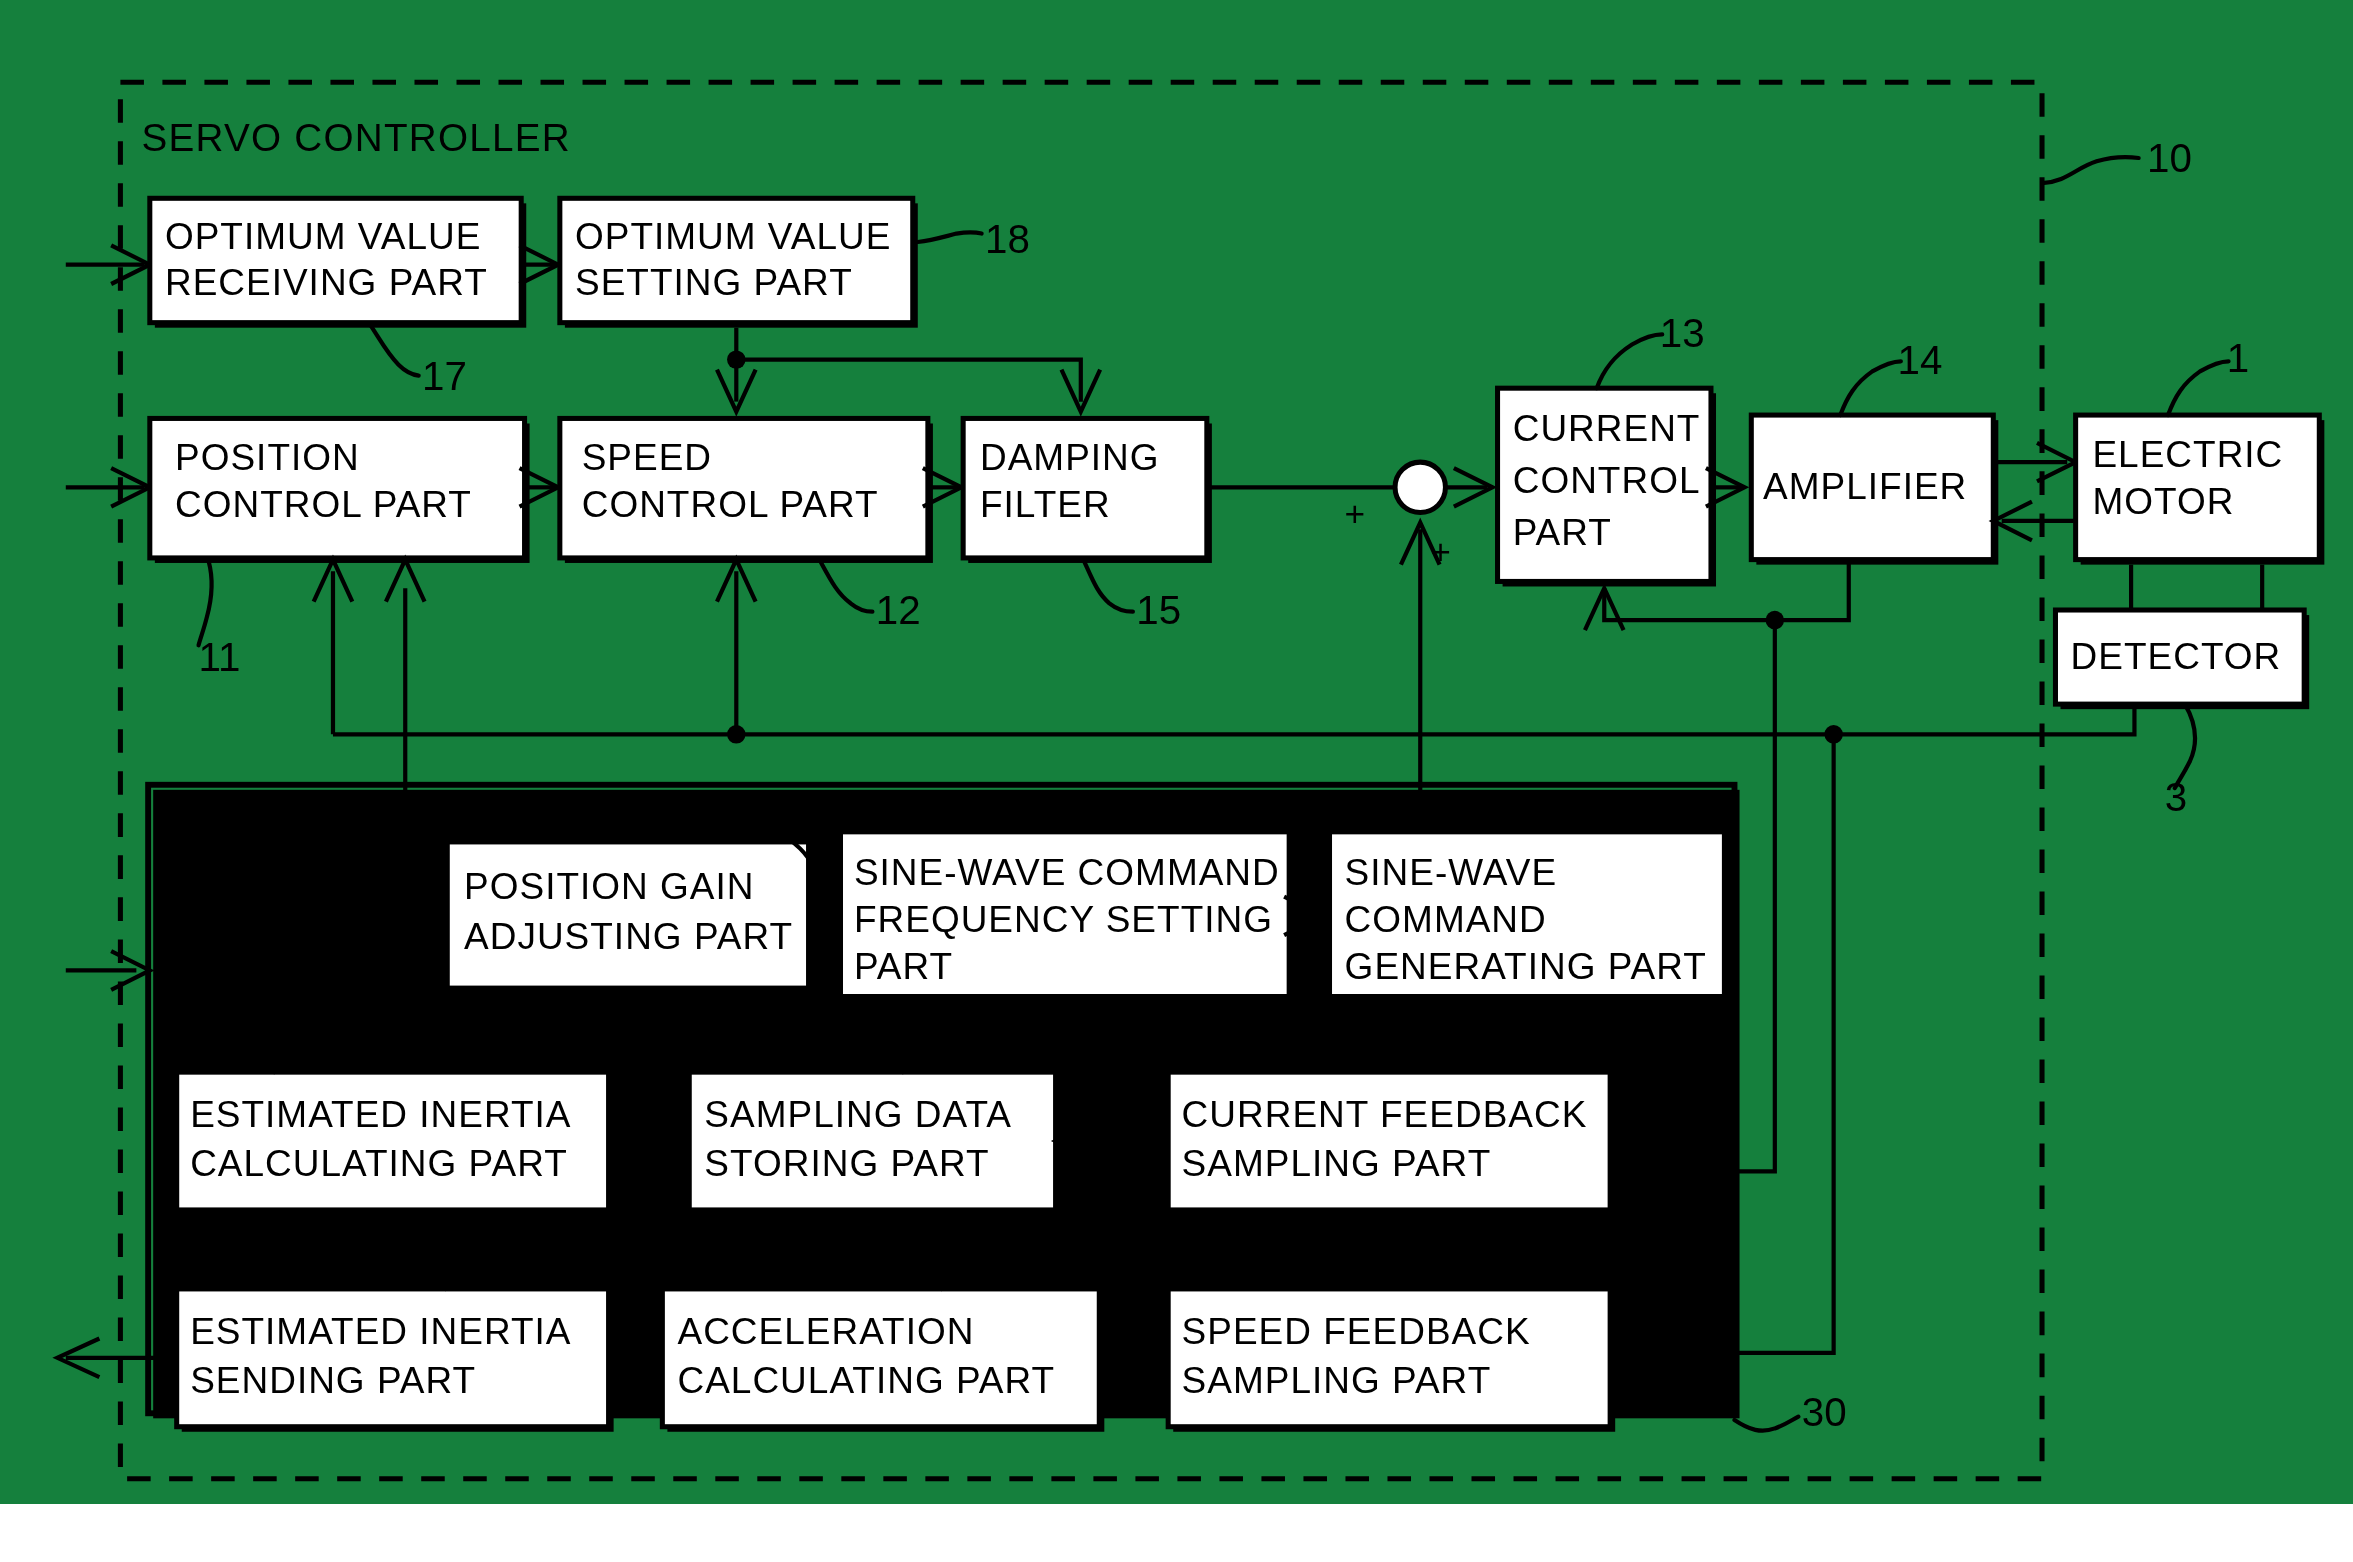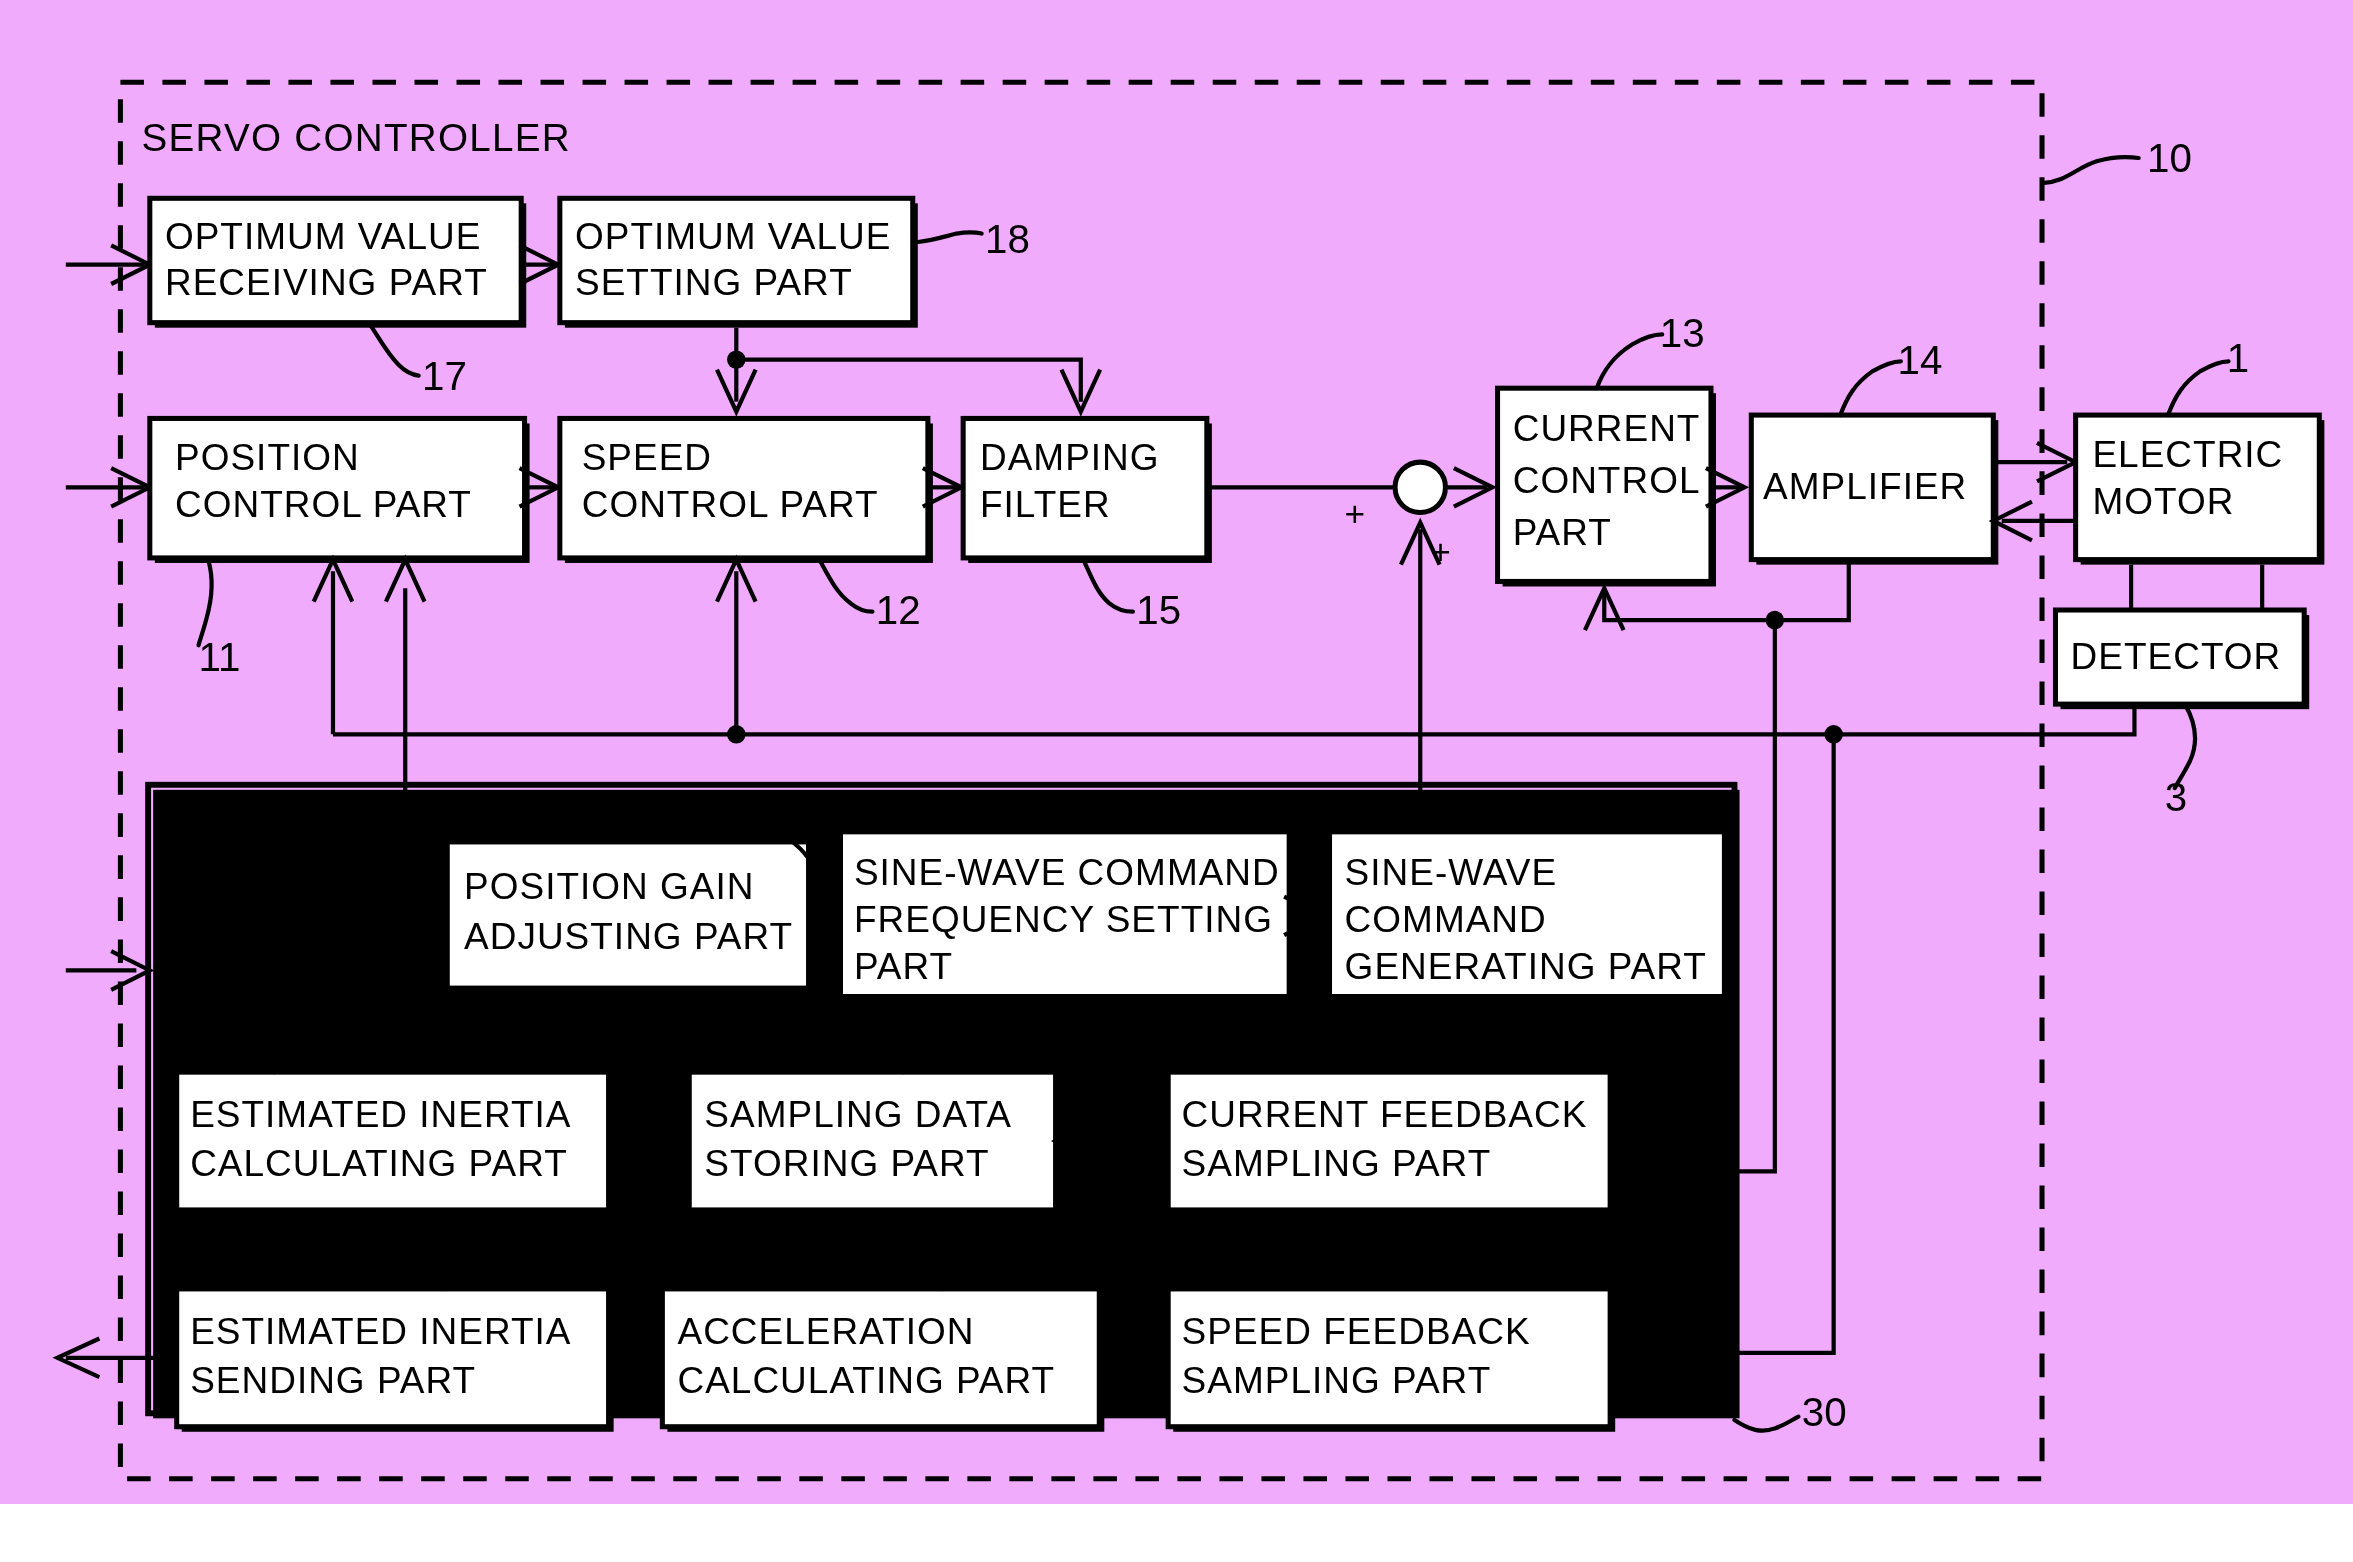--- a/index.html
+++ b/index.html
@@ -1,17 +1,17 @@
 <!DOCTYPE html>
 <html style="font-size:13.4px"><head>
 <meta charset="utf-8">
 <style>
   html,body{margin:0;padding:0;background:#fff;}
   body{width:2354px;height:1562px;font-family:"Liberation Sans",sans-serif;}
-  #stage{position:relative;width:2354px;height:1504px;overflow:hidden;background:#f0abfc;}
+  #stage{position:relative;width:2354px;height:1504px;overflow:hidden;background:#15803d;}
   svg#canvas{position:absolute;left:0;top:0;width:2354px;height:1562px;}
   .blk-text{
     font-family:"Liberation Sans",sans-serif;
     font-size:44px;
     letter-spacing:1.2px;
     fill:#000;
     dominant-baseline:middle;
   }
   .ref-text{
     font-family:"Liberation Sans",sans-serif;

